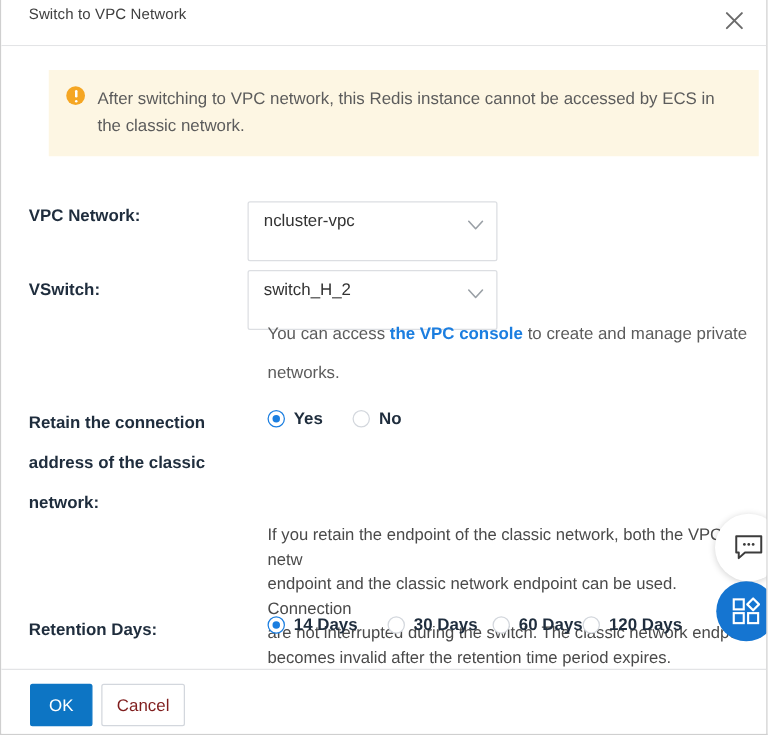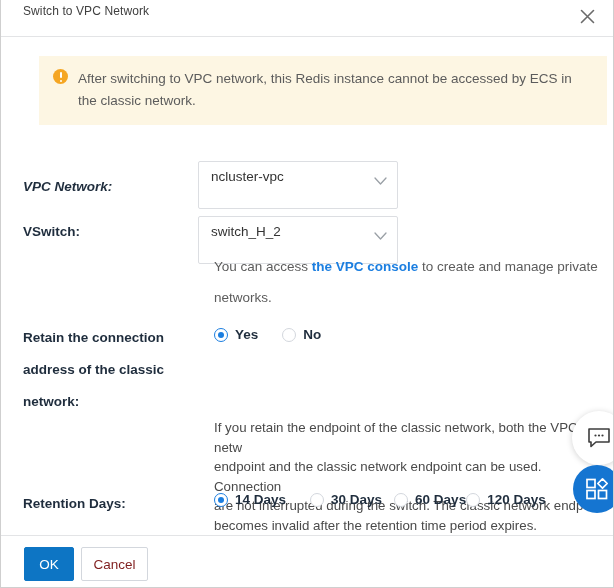--- a/index.html
+++ b/index.html
@@ -304,21 +304,21 @@
     </div>
   </div>
 
   <div class="dialog-body">
 
     <div class="warn-banner">
       <div class="warn-icon"></div>
       <div class="warn-text">After switching to VPC network, this Redis instance cannot be accessed by ECS in the classic network.</div>
     </div>
 
-    <div class="form-label" style="top:136px;font-style:italic;">VPC Network:</div>
+    <div class="form-label" style="top:122px;">VPC Network:</div>
     <div class="select-box" style="top:124px;">
       <span class="select-value">ncluster-vpc</span>
       <span class="select-arrow">
         <svg width="13" height="9" viewBox="0 0 13 9" aria-hidden="true">
           <path d="M1 1 L6.5 7 L12 1" stroke="#9aa0a6" stroke-width="1.3" fill="none" stroke-linecap="round" stroke-linejoin="round"></path>
         </svg>
       </span>
     </div>
 
     <div class="form-label" style="top:181px;">VSwitch:</div>

